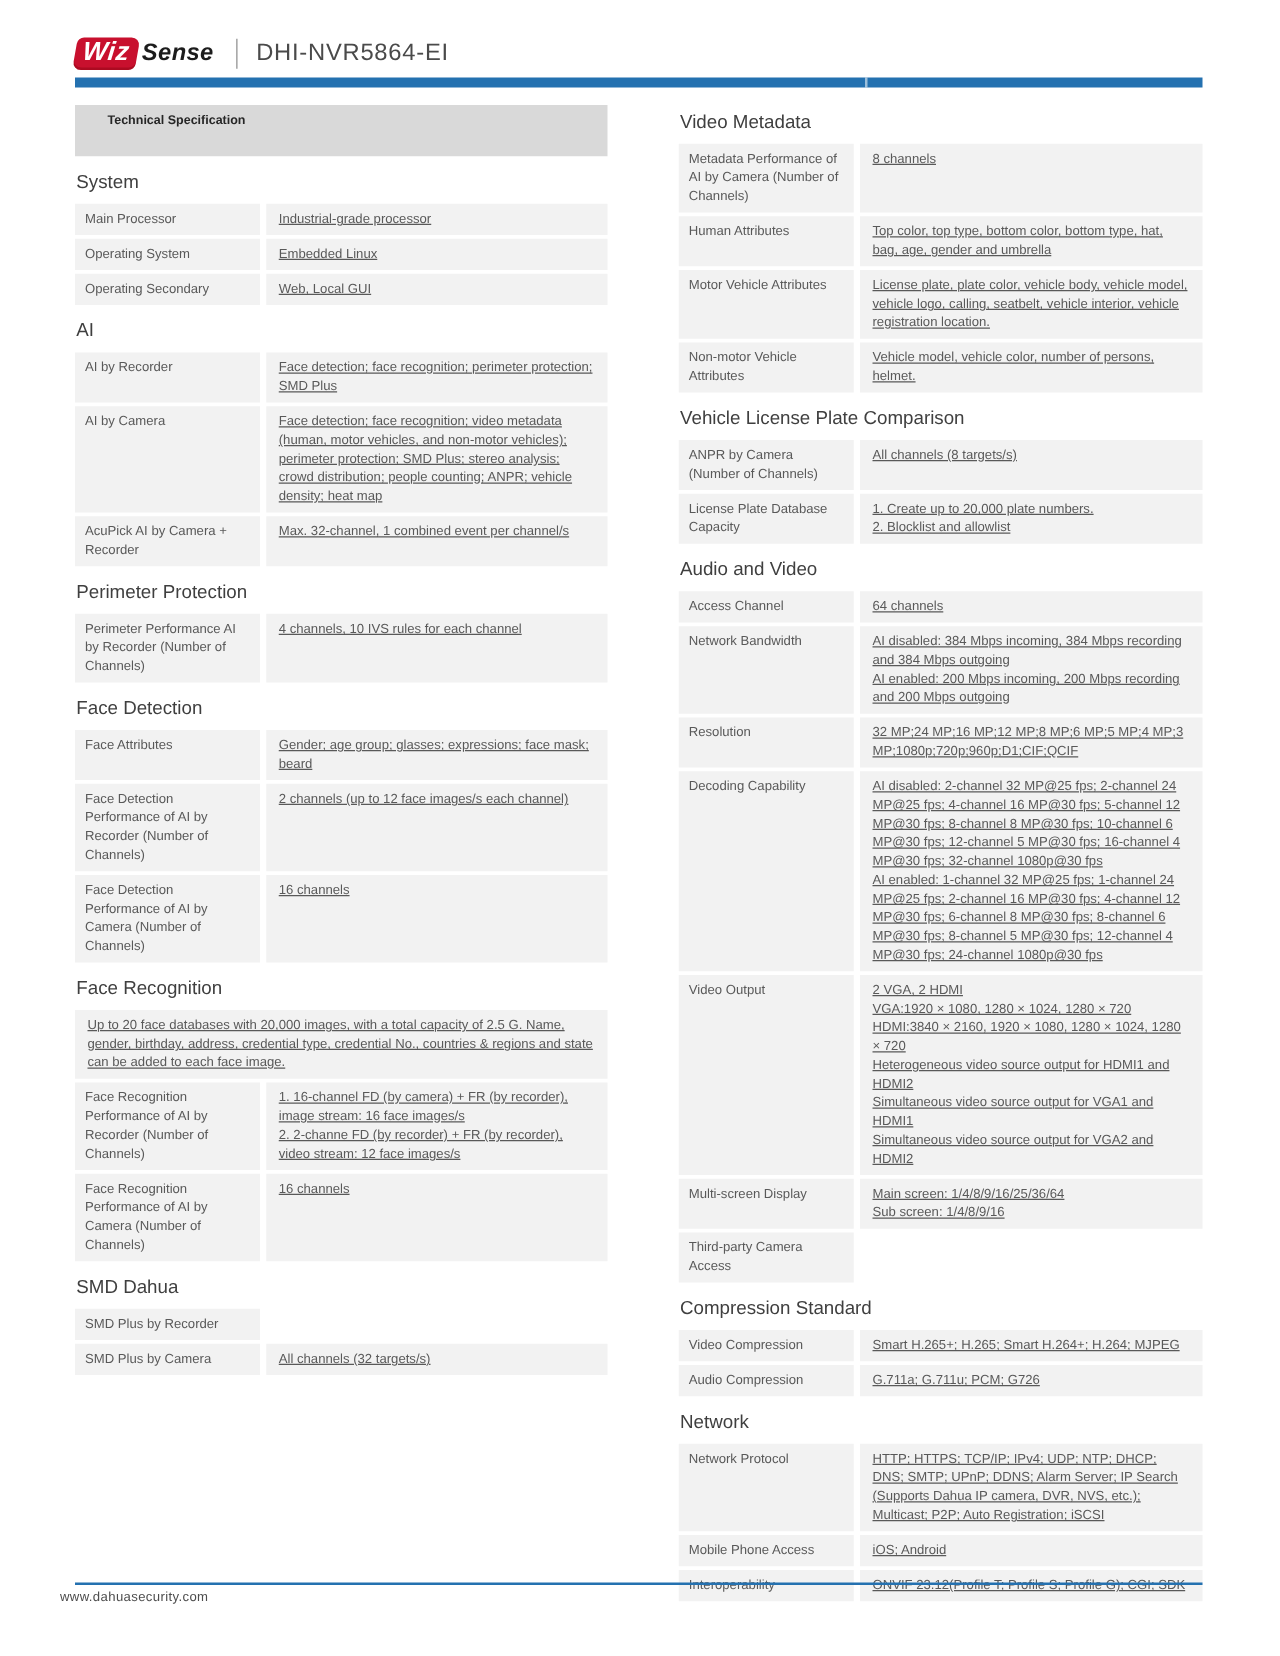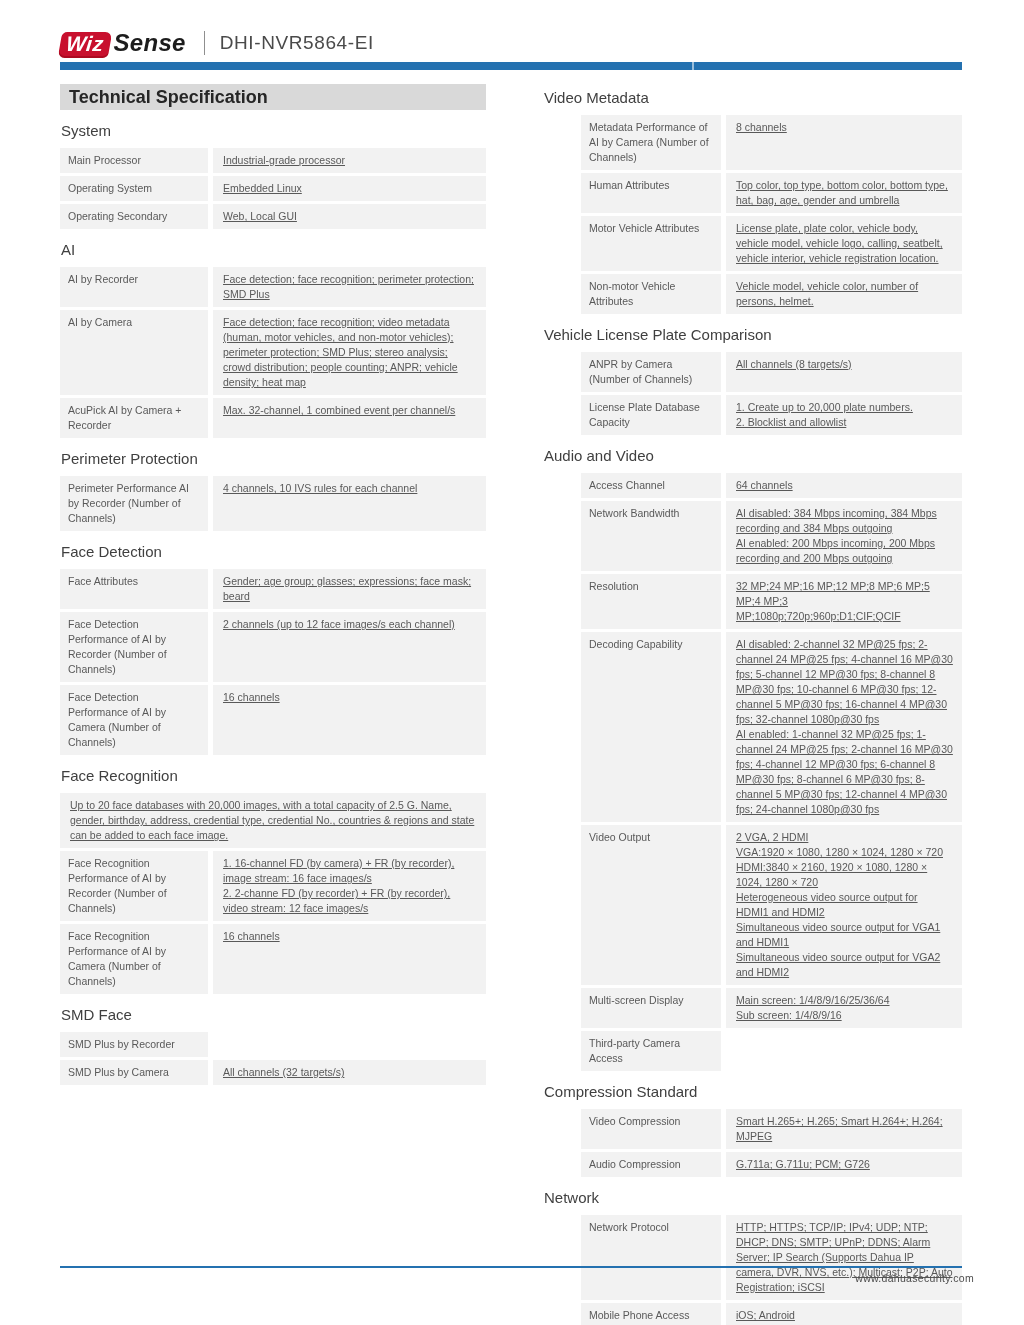--- a/index.html
+++ b/index.html
@@ -11,48 +11,48 @@
   body{font-family:"Liberation Sans","DejaVu Sans",sans-serif;}
   .page{position:relative;width:1024px;height:1325px;background:#fff;overflow:hidden;margin:0 auto;}
 
   
   .hdr{position:absolute;left:60px;top:28px;right:62px;height:30px;display:flex;align-items:center;}
   .logo{display:flex;align-items:baseline;}
   .wiz-badge{display:inline-block;background:var(--logo-red);border-radius:5px 7px 5px 7px;
     padding:0 7px 2px 6px;transform:skewX(-10deg);box-shadow:inset 0 -2px 0 rgba(120,0,10,.35);}
   .wiz-badge .wiz-txt{display:inline-block;transform:skewX(4deg);font-style:italic;font-weight:800;
     font-size:21px;color:#fff;letter-spacing:.5px;}
-  .sense-txt{font-style:italic;font-weight:800;font-size:24px;color:#1c1c1c;margin-left:3px;letter-spacing:.3px;}
+  .sense-txt{font-style:italic;font-weight:800;font-size:19px;color:#1c1c1c;margin-left:3px;letter-spacing:.3px;}
   .logo-sep{width:1px;height:24px;background:#8f8f8f;margin:0 15px 0 18px;}
   .model{font-size:19px;color:#4a4a4a;letter-spacing:.6px;}
 
   
   .rule-top{position:absolute;left:60px;top:62px;width:902px;height:8px;background:var(--accent-blue);}
   .rule-top .seam{position:absolute;left:632px;top:0;width:2px;height:100%;background:rgba(255,255,255,.55);}
   .rule-bottom{position:absolute;left:60px;top:1266px;width:902px;height:2px;background:var(--accent-blue);}
 
   
   .col{position:absolute;}
   .col-left{left:60px;top:84px;width:426px;}
   .col-right{left:543px;top:76px;width:419px;}
 
-  .ts-bar{height:26px;line-height:26px;background:#d9d9d9;color:#262626;
-    font-size:18px;font-weight:700;padding-left:9px;}
+  .ts-bar{height:41px;line-height:26px;background:#d9d9d9;color:#262626;
+    font-size:10px;font-weight:700;padding-left:26px;}
 
   .section-heading{font-size:15px;font-weight:400;color:#3f3f3f;line-height:20px;margin:11px 0 7px 1px;}
   .col-right .spec-section:first-child .section-heading{margin-top:12px;}
 
   .spec-row{display:flex;gap:5px;margin-bottom:3px;}
   .cell{background:#f2f2f2;color:#595959;font-size:10.5px;line-height:15px;padding:5px 9px 5px 8px;}
   .cell.value{flex:1 1 auto;padding-left:10px;white-space:pre-line;text-decoration:underline;}
   .col-left .cell.label{flex:0 0 148px;}
-  .col-right .cell.label{flex:0 0 140px;margin-left:38px;}
+  .col-right .cell.label{flex:0 0 140px;}
 
   
-  .footer-url{position:absolute;left:72px;top:1272px;width:902px;text-align:right;
+  .footer-url{position:absolute;left:48px;top:1272px;width:902px;text-align:left;
     font-size:10.5px;color:#4d4d4d;letter-spacing:.3px;}
 </style>
 </head>
 <body>
 
 <div class="page">
 
   <div class="hdr">
     <div class="logo">
       <span class="wiz-badge"><span class="wiz-txt">Wiz</span></span>
@@ -154,21 +154,21 @@
   </div>
 
   <div class="spec-row">
     <div class="cell label">Face Recognition Performance of AI by Camera (Number of Channels)</div>
     <div class="cell value">16 channels</div>
   </div>
 </div>
   </section>
 
   <section class="spec-section">
-    <h2 class="section-heading">SMD Face</h2>
+    <h2 class="section-heading">SMD Dahua</h2>
     <div class="rows">
   <div class="spec-row">
     <div class="cell label">SMD Plus by Recorder</div>
   </div>
 
   <div class="spec-row">
     <div class="cell label">SMD Plus by Camera</div>
     <div class="cell value">All channels (32 targets/s)</div>
   </div>
 </div>

